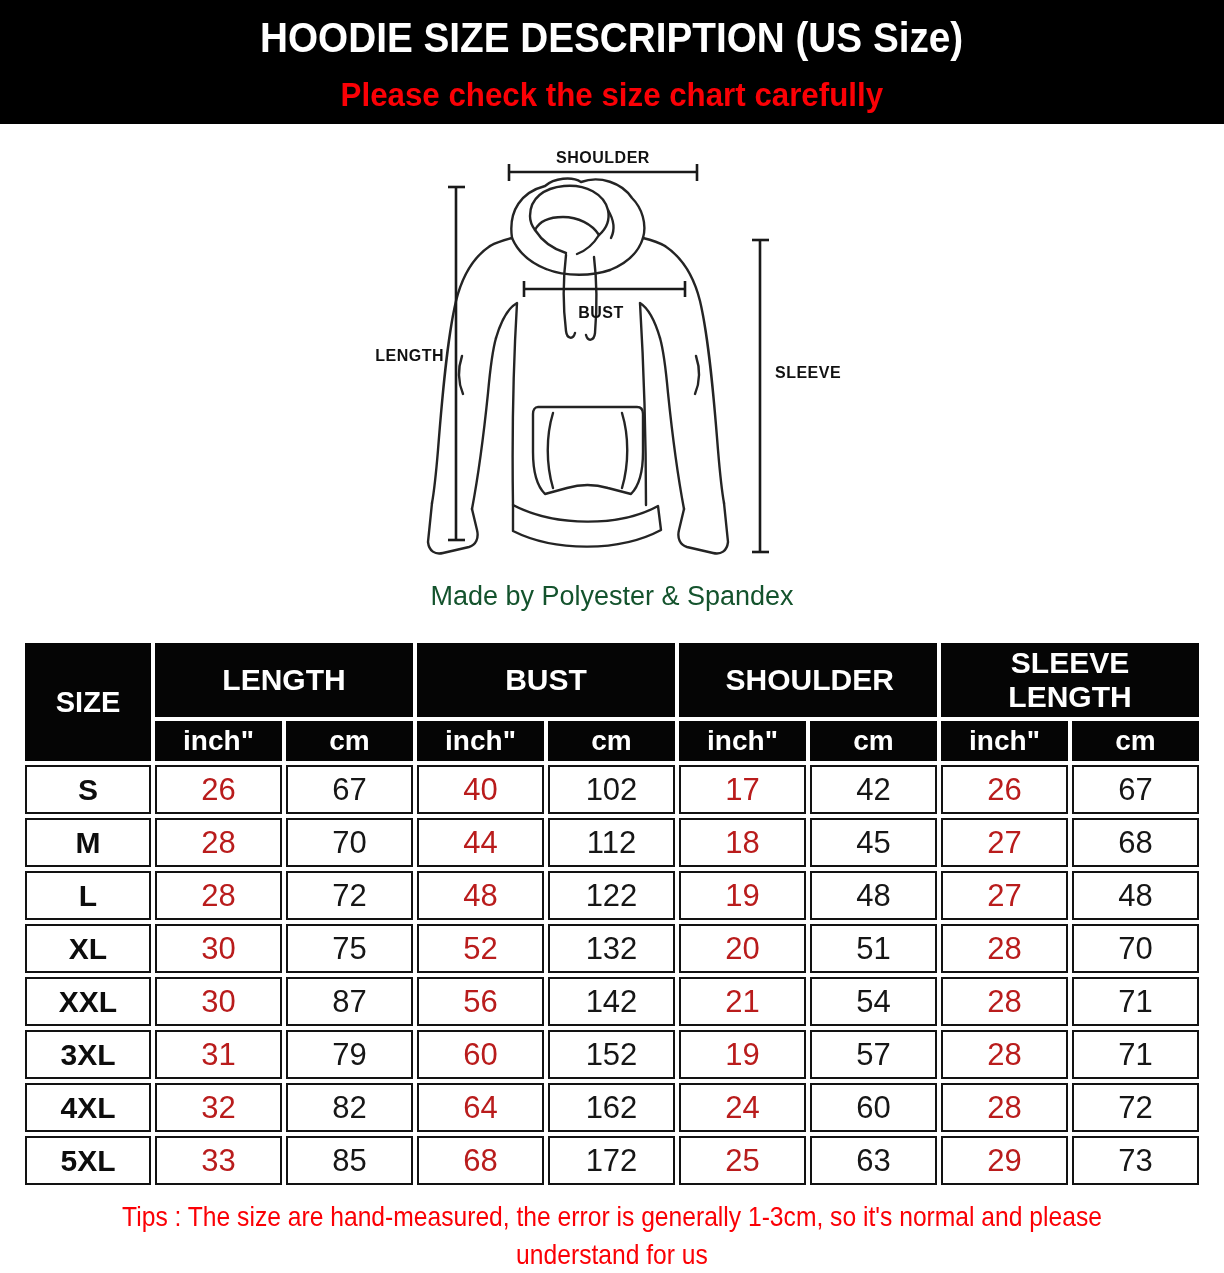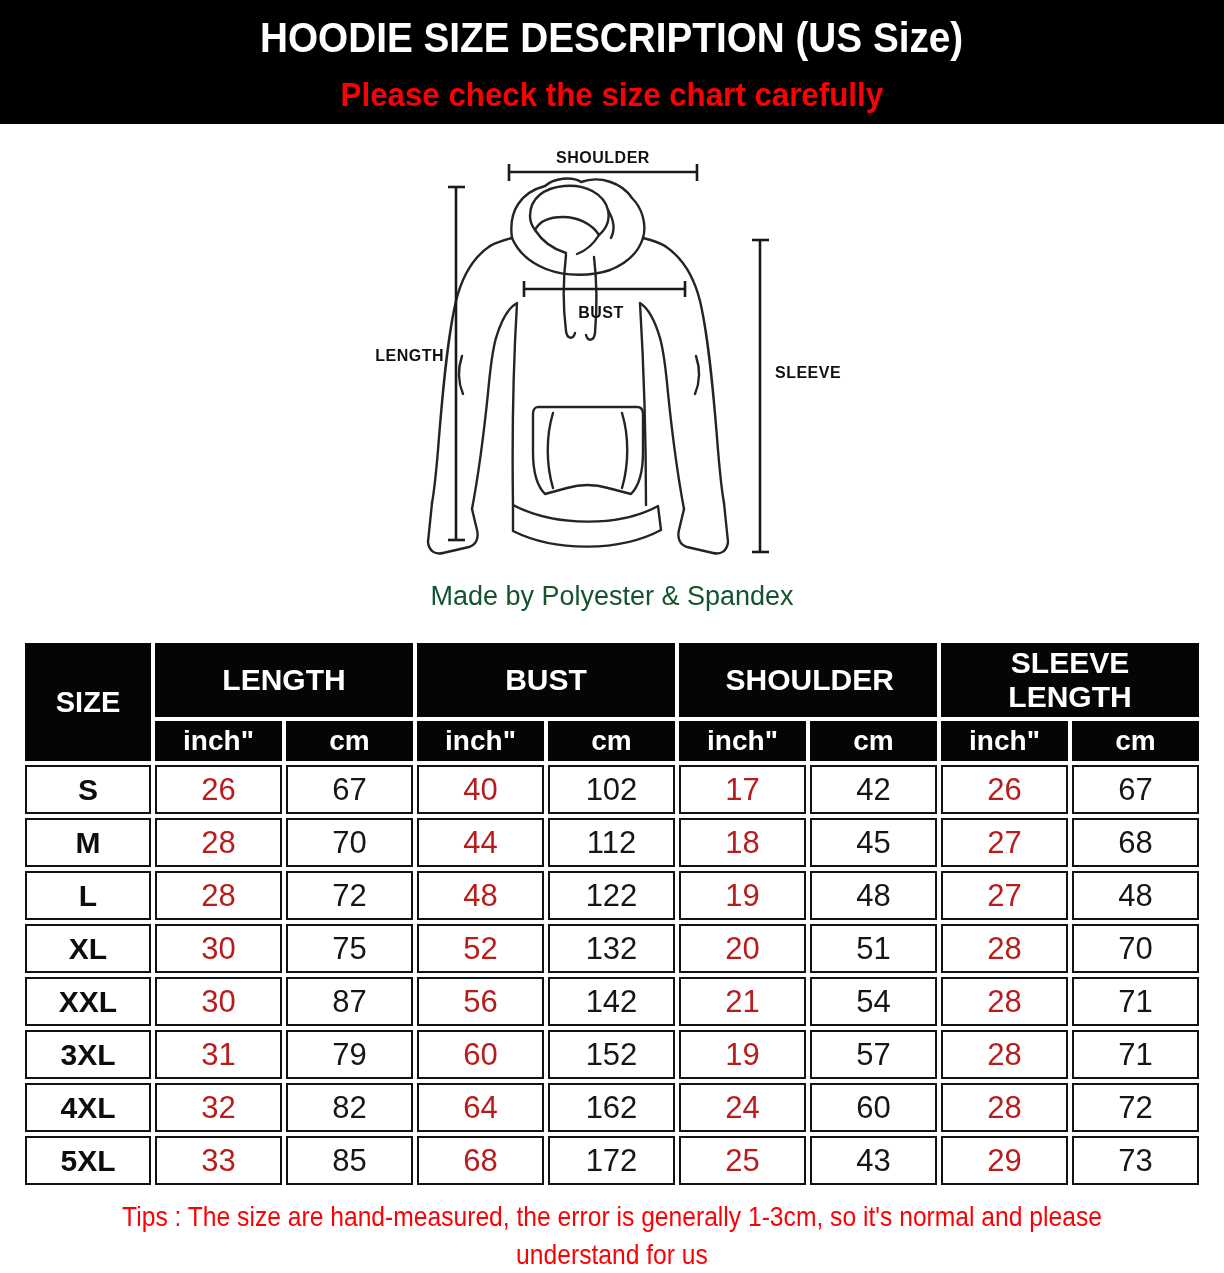--- a/index.html
+++ b/index.html
@@ -238,21 +238,21 @@
       <td class="v red">28</td>
       <td class="v">72</td>
     </tr>
     <tr>
       <td class="sz">5XL</td>
       <td class="v red">33</td>
       <td class="v">85</td>
       <td class="v red">68</td>
       <td class="v">172</td>
       <td class="v red">25</td>
-      <td class="v">43</td>
+      <td class="v">63</td>
       <td class="v red">29</td>
       <td class="v">73</td>
     </tr>
   </tbody>
 </table>
 
 <footer class="tips">
   <div>Tips : The size are hand-measured, the error is generally 1-3cm, so it's normal and please</div>
   <div>understand for us</div>
 </footer>

